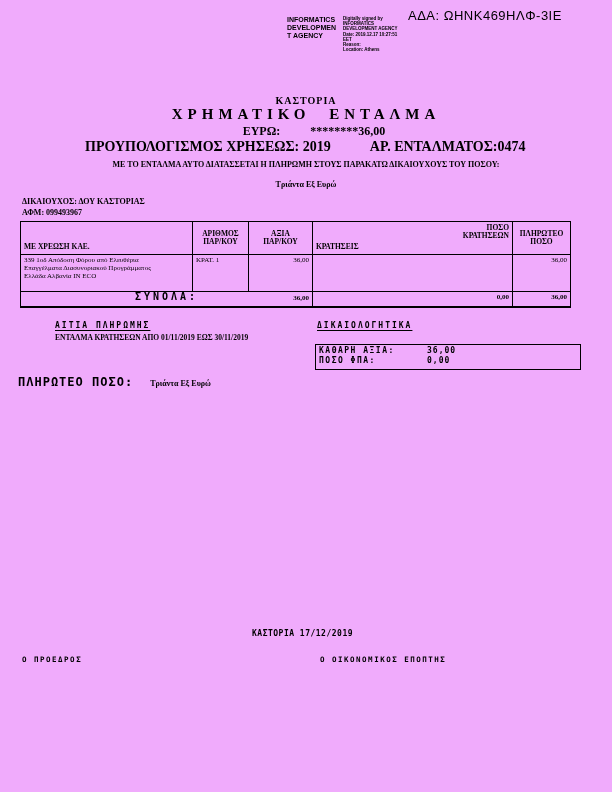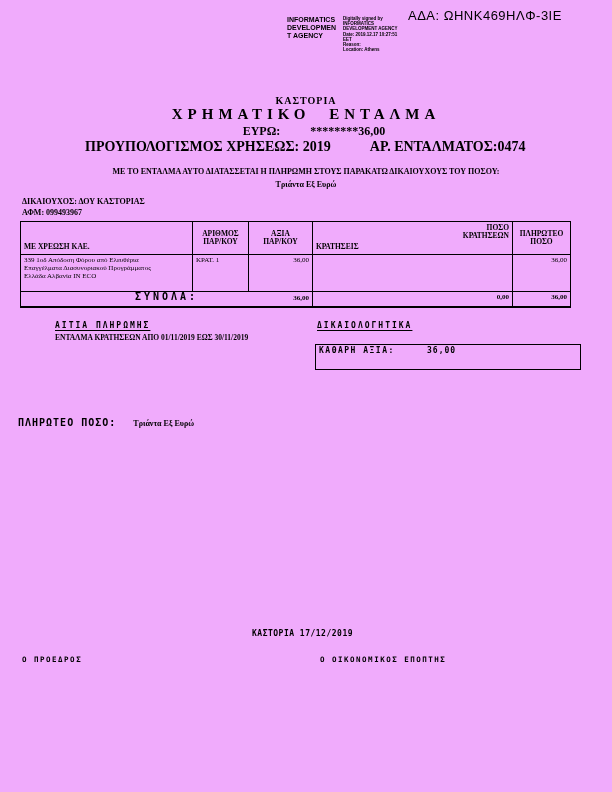--- a/index.html
+++ b/index.html
@@ -27,21 +27,21 @@
     left:408px; top:8px;
     font-family:"Liberation Sans","DejaVu Sans",sans-serif;
     font-size:13px; letter-spacing:0.5px;
   }
 
   
   .city { left:0; right:0; top:95px; text-align:center; font-weight:bold; font-size:10px; letter-spacing:1px; }
   .title { left:0; right:0; top:106px; text-align:center; font-weight:bold; font-size:15px; letter-spacing:5px; word-spacing:10px; }
   .euro-line { left:16px; right:0; top:124px; display:flex; justify-content:center; gap:30px; font-weight:bold; font-size:12px; }
   .budget-line { left:85px; top:139px; display:flex; gap:39px; font-weight:bold; font-size:14px; }
-  .instruction { left:0; right:0; top:167px; text-align:center; font-weight:bold; font-size:8px; }
+  .instruction { left:0; right:0; top:160px; text-align:center; font-weight:bold; font-size:8px; }
   .amount-words { left:0; right:0; top:180px; text-align:center; font-weight:bold; font-size:8px; }
 
   .beneficiary { left:22px; top:196px; font-weight:bold; font-size:8px; line-height:11px; }
 
   
   .main-table {
     position:absolute; left:20px; top:221px; width:550px;
     border-collapse:collapse; table-layout:fixed;
   }
   .main-table td {
@@ -64,21 +64,21 @@
   
   .mono { font-family:"DejaVu Sans Mono","Liberation Mono",monospace; font-weight:bold; }
   .section-heading { font-size:8px; letter-spacing:2px; text-decoration:underline; text-underline-offset:2px; }
   .reason-heading { left:55px; top:321px; }
   .reason-text { left:55px; top:333px; font-weight:bold; font-size:7.5px; }
   .docs-heading { left:317px; top:321px; }
   .docs-box { left:315px; top:344px; width:258px; height:22px; border:1px solid #000; padding:1px 3px; }
   .docs-row { font-size:8px; line-height:10px; letter-spacing:1px; }
   .docs-label { display:inline-block; width:108px; letter-spacing:1.5px; }
   .payable-line { left:18px; top:375px; display:flex; gap:17px; align-items:baseline; }
-  .payable-label { font-size:10px; letter-spacing:1px;margin-top:42px; }
+  .payable-label { font-size:12px; letter-spacing:1px; }
   .payable-value { font-weight:bold; font-size:8px; }
 
   .place-date { left:252px; top:629px; font-size:8px; letter-spacing:0.5px; }
   .sig-left { left:22px; top:655px; font-size:7.5px; letter-spacing:1.5px; }
   .sig-right { left:320px; top:655px; font-size:7.5px; letter-spacing:1.5px; }
 </style>
 </head>
 <body>
 
 <div class="page">
@@ -157,20 +157,23 @@
   </table>
 
   <div class="abs mono section-heading reason-heading">ΑΙΤΙΑ ΠΛΗΡΩΜΗΣ</div>
   <div class="abs reason-text">ΕΝΤΑΛΜΑ ΚΡΑΤΗΣΕΩΝ ΑΠΟ 01/11/2019 ΕΩΣ 30/11/2019</div>
 
   <div class="abs mono section-heading docs-heading">ΔΙΚΑΙΟΛΟΓΗΤΙΚΑ</div>
   <div class="abs docs-box">
     <div class="mono docs-row">
       <span class="docs-label">ΚΑΘΑΡΗ ΑΞΙΑ:</span><span>36,00</span>
     </div>
+    <div class="mono docs-row">
+      <span class="docs-label">ΠΟΣΟ ΦΠΑ:</span><span>0,00</span>
+    </div>
   </div>
 
   <div class="abs payable-line">
     <span class="mono payable-label">ΠΛΗΡΩΤΕΟ ΠΟΣΟ:</span>
     <span class="payable-value">Τριάντα Εξ Ευρώ</span>
   </div>
 
   <div class="abs mono place-date">ΚΑΣΤΟΡΙΑ  17/12/2019</div>
   <div class="abs mono sig-left">Ο  ΠΡΟΕΔΡΟΣ</div>
   <div class="abs mono sig-right">Ο  ΟΙΚΟΝΟΜΙΚΟΣ  ΕΠΟΠΤΗΣ</div>

